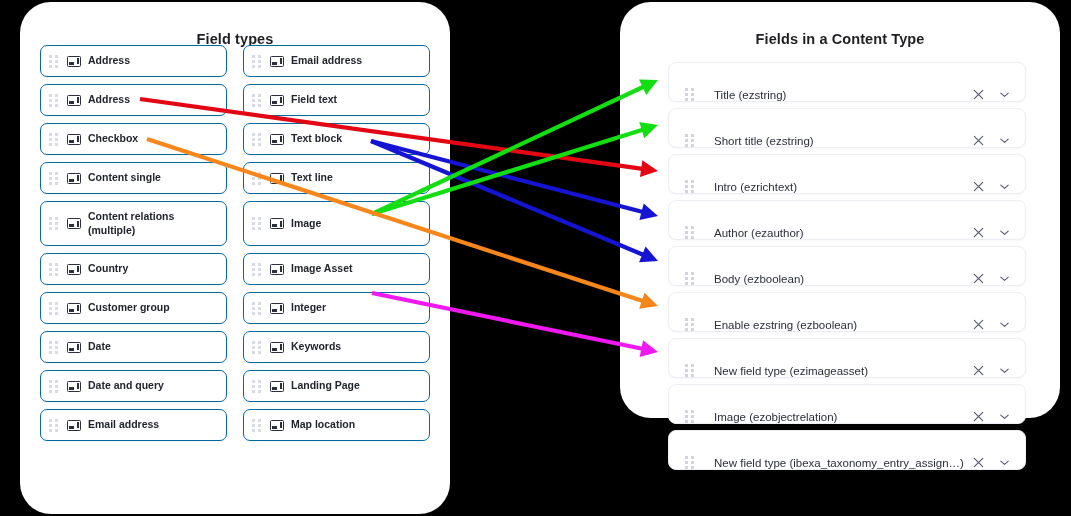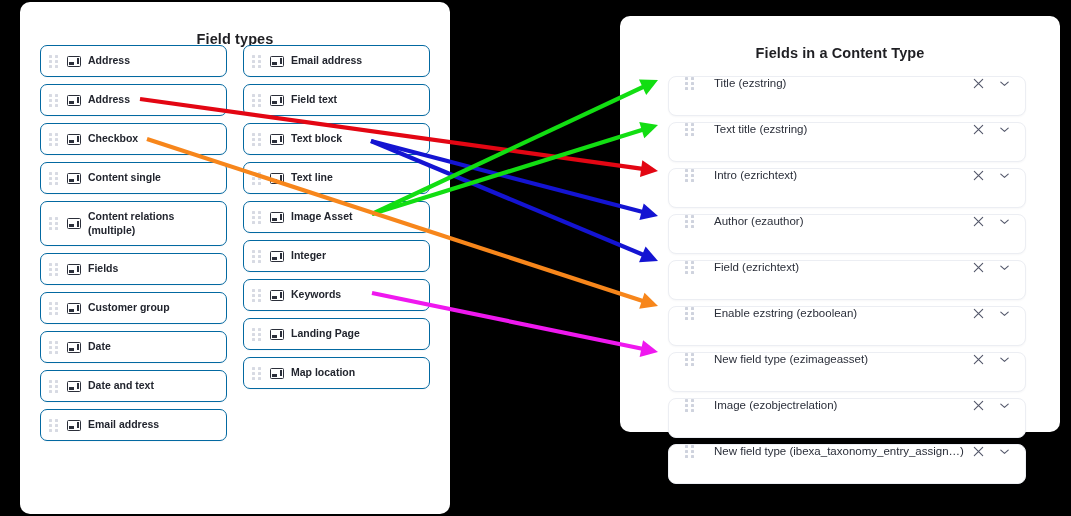--- a/index.html
+++ b/index.html
@@ -20,31 +20,31 @@
     inset: 0;
     width: 1071px;
     height: 516px;
     background: #000000;
   }
 
   
   .panel {
     position: absolute;
     background: #ffffff;
-    border-radius: 10px;
+    border-radius: 31px;
   }
   #panel-field-types {
     left: 20px;
     top: 2px;
     width: 430px;
     height: 512px;
   }
   #panel-content-type {
     left: 620px;
-    top: 16px;
+    top: 2px;
     width: 440px;
     height: 416px;
   }
 
   .panel-title {
     position: absolute;
     top: 17px;
     left: 0;
     right: 0;
     text-align: center;
@@ -153,21 +153,21 @@
     flex-direction: column;
     gap: 6px;
   }
   .ct-row {
     height: 40px;
     box-sizing: border-box;
     background: #ffffff;
     border: 1px solid #eceef3;
     border-radius: 8px;
     display: flex;
-    align-items: flex-start;
+    align-items: flex-end;
     padding: 0 14px 0 16px;
     box-shadow: 0 1px 2px rgba(25, 30, 60, 0.035);
   }
   .ct-label {
     flex: 1 1 auto;
     font-size: 11.5px;
     color: #2b2f3a;
     margin-left: 11px;
     font-family: "Liberation Sans", sans-serif;
     white-space: nowrap;
@@ -272,21 +272,21 @@
         <div class="ft-chip">
           <span class="grip">
               <i></i>
               <i></i>
               <i></i>
               <i></i>
               <i></i>
               <i></i>
             </span>
           <span class="ft-icon"></span>
-          <span class="ft-label">Fields</span>
+          <span class="ft-label">Country</span>
         </div>
         <div class="ft-chip">
           <span class="grip">
               <i></i>
               <i></i>
               <i></i>
               <i></i>
               <i></i>
               <i></i>
             </span>
@@ -308,21 +308,21 @@
         <div class="ft-chip">
           <span class="grip">
               <i></i>
               <i></i>
               <i></i>
               <i></i>
               <i></i>
               <i></i>
             </span>
           <span class="ft-icon"></span>
-          <span class="ft-label">Date and text</span>
+          <span class="ft-label">Date and query</span>
         </div>
         <div class="ft-chip">
           <span class="grip">
               <i></i>
               <i></i>
               <i></i>
               <i></i>
               <i></i>
               <i></i>
             </span>
@@ -372,20 +372,32 @@
           <span class="grip">
               <i></i>
               <i></i>
               <i></i>
               <i></i>
               <i></i>
               <i></i>
             </span>
           <span class="ft-icon"></span>
           <span class="ft-label">Text line</span>
+        </div>
+        <div class="ft-chip tall">
+          <span class="grip">
+              <i></i>
+              <i></i>
+              <i></i>
+              <i></i>
+              <i></i>
+              <i></i>
+            </span>
+          <span class="ft-icon"></span>
+          <span class="ft-label">Image</span>
         </div>
         <div class="ft-chip">
           <span class="grip">
               <i></i>
               <i></i>
               <i></i>
               <i></i>
               <i></i>
               <i></i>
             </span>
@@ -476,21 +488,21 @@
 
       <div class="ct-row">
         <span class="grip dark">
             <i></i>
             <i></i>
             <i></i>
             <i></i>
             <i></i>
             <i></i>
           </span>
-        <span class="ct-label">Text title (ezstring)</span>
+        <span class="ct-label">Short title (ezstring)</span>
         <span class="row-actions">
           <span class="ic">
               <svg viewBox="0 0 14 14" width="13" height="13">
                 <path d="M2.5 2.5 L11.5 11.5 M11.5 2.5 L2.5 11.5" stroke="currentColor" stroke-width="1.2" fill="none" stroke-linecap="round"></path>
               </svg>
             </span>
           <span class="ic">
               <svg viewBox="0 0 14 14" width="13" height="13">
                 <path d="M3 5.5 L7 9 L11 5.5" stroke="currentColor" stroke-width="1.2" fill="none" stroke-linecap="round" stroke-linejoin="round"></path>
               </svg>
@@ -548,21 +560,21 @@
 
       <div class="ct-row">
         <span class="grip dark">
             <i></i>
             <i></i>
             <i></i>
             <i></i>
             <i></i>
             <i></i>
           </span>
-        <span class="ct-label">Field (ezrichtext)</span>
+        <span class="ct-label">Body (ezboolean)</span>
         <span class="row-actions">
           <span class="ic">
               <svg viewBox="0 0 14 14" width="13" height="13">
                 <path d="M2.5 2.5 L11.5 11.5 M11.5 2.5 L2.5 11.5" stroke="currentColor" stroke-width="1.2" fill="none" stroke-linecap="round"></path>
               </svg>
             </span>
           <span class="ic">
               <svg viewBox="0 0 14 14" width="13" height="13">
                 <path d="M3 5.5 L7 9 L11 5.5" stroke="currentColor" stroke-width="1.2" fill="none" stroke-linecap="round" stroke-linejoin="round"></path>
               </svg>

